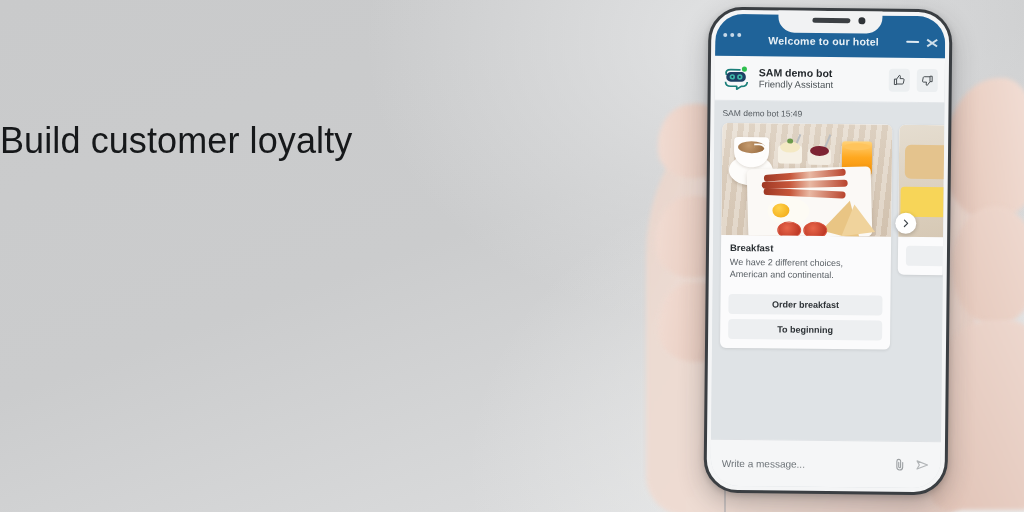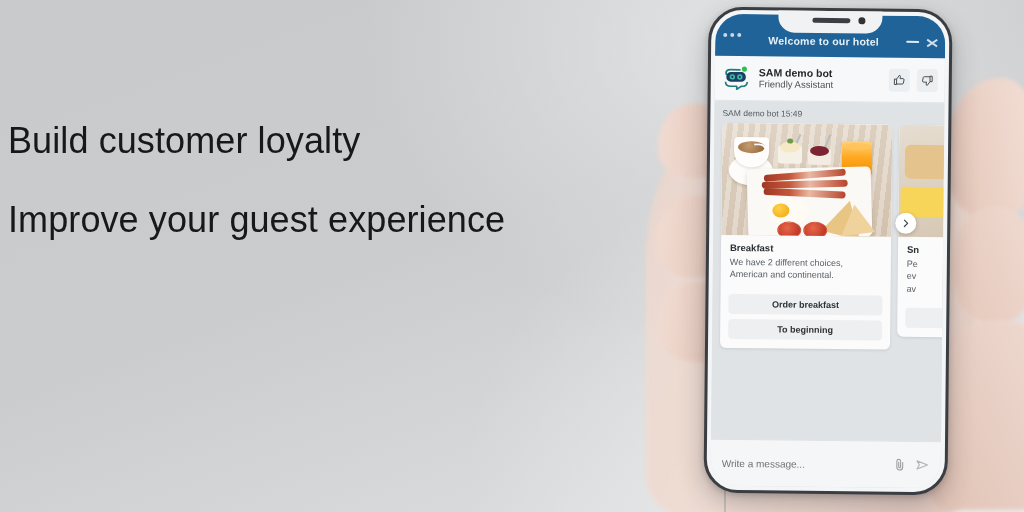--- a/index.html
+++ b/index.html
@@ -9,21 +9,21 @@
     background:#c9cacb;
   }
   #stage{position:relative;width:1024px;height:512px;overflow:hidden;
     background:
       radial-gradient(ellipse 700px 520px at 88% 92%, #eceded 0%, rgba(236,237,237,0) 62%),
       radial-gradient(ellipse 620px 480px at 72% 8%, #e2e3e4 0%, rgba(226,227,228,0) 60%),
       linear-gradient(160deg,#c9cacb 0%,#cbcccd 45%,#d9dadb 78%,#e6e7e7 100%);
   }
 
   
-  .headlines{position:absolute;left:8px;top:120px;width:600px;}
+  .headlines{position:absolute;left:0;top:120px;width:600px;}
   .headline{
     color:#16181a;font-size:36px;line-height:1.14;letter-spacing:.1px;
     margin:0 0 38px 0;white-space:nowrap;font-weight:400;
   }
   .headline:last-child{margin-bottom:0;}
 
   
   .hand{position:absolute;filter:blur(2.2px);}
   .palm{
     left:646px;top:86px;width:330px;height:430px;
@@ -161,21 +161,20 @@
 
   .seam{position:absolute;left:724px;top:470px;width:1.5px;height:42px;background:rgba(170,172,175,.55);}
 </style>
 </head>
 <body>
 
 <div id="stage">
 
   <div class="headlines">
     <div class="headline">Build customer loyalty</div>
-    <div class="headline">Improve your guest experience</div>
   </div>
 
   <div class="hand palm"></div>
   <div class="hand finger fL1"></div>
   <div class="hand finger fL2"></div>
   <div class="hand finger fL3"></div>
   <div class="hand fR1"></div>
   <div class="hand knuckle"></div>
   <div class="hand thumbbase"></div>
 
@@ -279,26 +278,20 @@
               <div class="cbtn">Order breakfast</div>
               <div class="cbtn">To beginning</div>
             </div>
           </div>
 
           <div class="card card2">
             <div class="photo2">
               <div class="bread"></div>
                 <div class="cheese"></div>
             </div>
-            <div class="card-txt">
-              <div class="card-title">Sn</div>
-              <div class="card-desc">Pe</div>
-              <div class="card-desc">ev</div>
-              <div class="card-desc">av</div>
-            </div>
             <div class="card-btns">
               <div class="cbtn"></div>
             </div>
           </div>
 
           <div class="next">
             <svg viewBox="0 0 24 24" width="11" height="11" fill="none" stroke="#3f464c" stroke-width="2.6" stroke-linecap="round" stroke-linejoin="round">
                 <polyline points="9 5 16 12 9 19"></polyline>
               </svg>
           </div>

